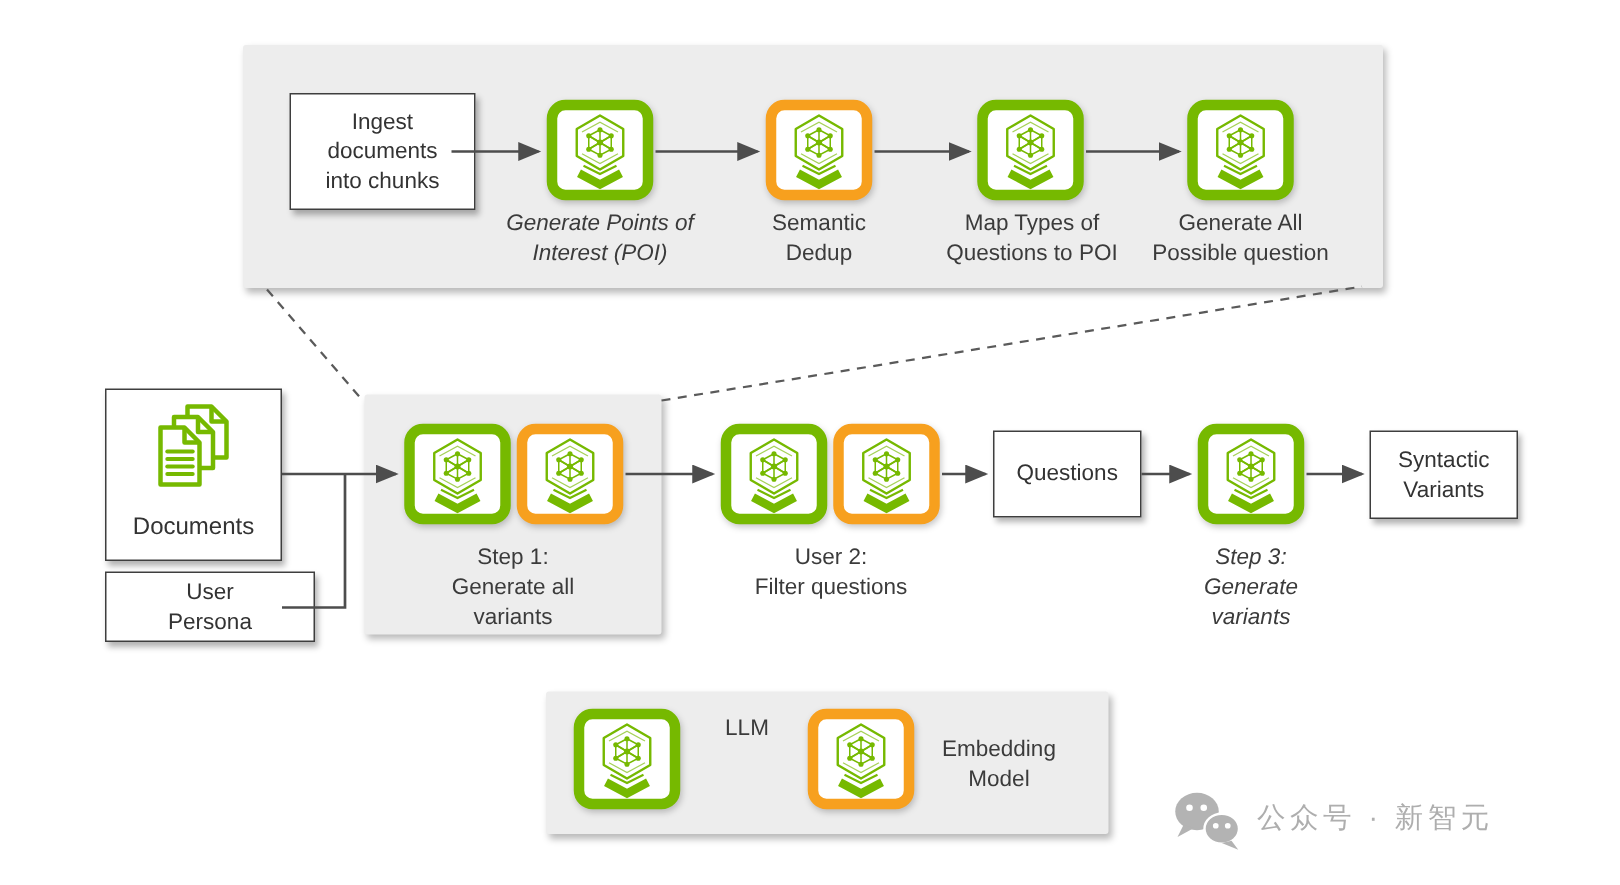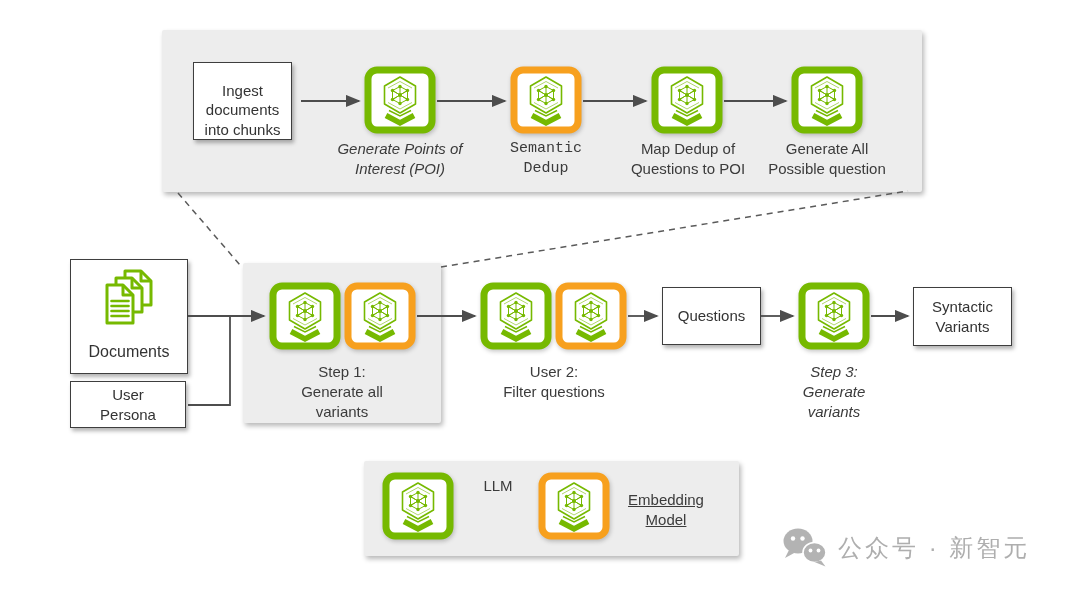--- a/index.html
+++ b/index.html
@@ -26,30 +26,30 @@
   }
   .nim{position:absolute;width:72px;height:68px;}
   .nim svg{width:100%;height:100%;display:block;filter:drop-shadow(1px 2px 2px rgba(0,0,0,.22));}
   .nim.llm svg .frame{stroke:#76b900;}
   .nim.embedding svg .frame{stroke:#f7a01e;}
   #overlay{position:absolute;left:0;top:0;pointer-events:none;}
   .docicon{position:absolute;}
   .legend-label{position:absolute;font-size:15px;line-height:1.32;color:#3b3b3b;text-align:center;white-space:pre-line;}
   .watermark{
     position:absolute;left:838px;top:532px;
-    font-size:24px;letter-spacing:3px;color:#aeaeae;font-weight:500;
+    font-size:19px;letter-spacing:3px;color:#aeaeae;font-weight:500;
   }
   .wechat{position:absolute;left:780px;top:526px;width:50px;height:42px;}
 </style>
 </head>
 <body>
 
 <div class="panel" style="left:162px;top:30px;width:760px;height:162px;"></div>
 
-<div class="wbox" style="left:193px;top:62px;width:99px;height:78px;align-items:flex-end;">
+<div class="wbox" style="left:193px;top:62px;width:124px;height:78px;">
   <span>Ingest
 documents
 into chunks</span>
 </div>
 
 <div class="nim llm" style="left:364px;top:66px;">
   <svg viewBox="0 0 72 68" xmlns="http://www.w3.org/2000/svg">
     <rect class="frame" x="4" y="4" width="64" height="60" rx="9" fill="#ffffff" stroke-width="7"></rect>
     <g fill="none" stroke="#76b900" stroke-width="1.6" stroke-linejoin="round">
       <polygon points="36,11 51.5,20 51.5,38 36,47 20.5,38 20.5,20"></polygon>
@@ -180,23 +180,23 @@
         <circle cx="28.5" cy="33.5" r="1.7"></circle>
       <circle cx="28.5" cy="24.5" r="1.7"></circle>
     </g>
     <polyline points="25,44.5 36,50 47,44.5" fill="none" stroke="#76b900" stroke-width="1.4"></polyline>
     <polyline points="22,49.5 36,57 50,49.5" fill="none" stroke="#76b900" stroke-width="5.5"></polyline>
   </svg>
 </div>
 
 <div class="cap" style="left:310px;top:139px;font-style:italic;">Generate Points of
 Interest (POI)</div>
-<div class="cap" style="left:456px;top:139px;font-family:Liberation Mono, monospace;">Semantic
+<div class="cap" style="left:456px;top:139px;">Semantic
 Dedup</div>
-<div class="cap" style="left:598px;top:139px;">Map Dedup of
+<div class="cap" style="left:598px;top:139px;">Map Types of
 Questions to POI</div>
 <div class="cap" style="left:737px;top:139px;">Generate All
 Possible question</div>
 
 <div class="panel" style="left:243px;top:263px;width:198px;height:160px;"></div>
 
 <div class="wbox" style="left:70px;top:259px;width:118px;height:115px;align-items:flex-end;padding-bottom:10px;">
   <span style="font-size:16px;">Documents</span>
 </div>
 
@@ -212,21 +212,21 @@
     </g>
     <g stroke="#76b900" stroke-width="2.6" stroke-linecap="round">
       <line x1="14.5" y1="33" x2="31.5" y2="33"></line>
       <line x1="14.5" y1="38" x2="31.5" y2="38"></line>
       <line x1="14.5" y1="43" x2="31.5" y2="43"></line>
       <line x1="14.5" y1="48" x2="31.5" y2="48"></line>
     </g>
   </svg>
 </div>
 
-<div class="wbox" style="left:70px;top:381px;width:116px;height:47px;">
+<div class="wbox" style="left:70px;top:381px;width:140px;height:47px;">
   <span>User
 Persona</span>
 </div>
 
 <div class="nim llm" style="left:269px;top:282px;">
   <svg viewBox="0 0 72 68" xmlns="http://www.w3.org/2000/svg">
     <rect class="frame" x="4" y="4" width="64" height="60" rx="9" fill="#ffffff" stroke-width="7"></rect>
     <g fill="none" stroke="#76b900" stroke-width="1.6" stroke-linejoin="round">
       <polygon points="36,11 51.5,20 51.5,38 36,47 20.5,38 20.5,20"></polygon>
     </g>
@@ -477,21 +477,21 @@
       <circle cx="43.5" cy="24.5" r="1.7"></circle>
         <circle cx="43.5" cy="33.5" r="1.7"></circle>
       <circle cx="36" cy="37.5" r="1.7"></circle>
         <circle cx="28.5" cy="33.5" r="1.7"></circle>
       <circle cx="28.5" cy="24.5" r="1.7"></circle>
     </g>
     <polyline points="25,44.5 36,50 47,44.5" fill="none" stroke="#76b900" stroke-width="1.4"></polyline>
     <polyline points="22,49.5 36,57 50,49.5" fill="none" stroke="#76b900" stroke-width="5.5"></polyline>
   </svg>
 </div>
-<div class="legend-label" style="left:616px;top:490px;width:100px;text-decoration:underline;">Embedding
+<div class="legend-label" style="left:616px;top:490px;width:100px;">Embedding
 Model</div>
 
 <div class="wechat">
   <svg viewBox="0 0 50 42" xmlns="http://www.w3.org/2000/svg">
     <g fill="#b3b3b3">
       <ellipse cx="18" cy="15" rx="14.5" ry="12.5"></ellipse>
       <polygon points="9,24 5,32 16,26"></polygon>
     </g>
     <g fill="#ffffff">
       <circle cx="13" cy="12.5" r="2.2"></circle>

